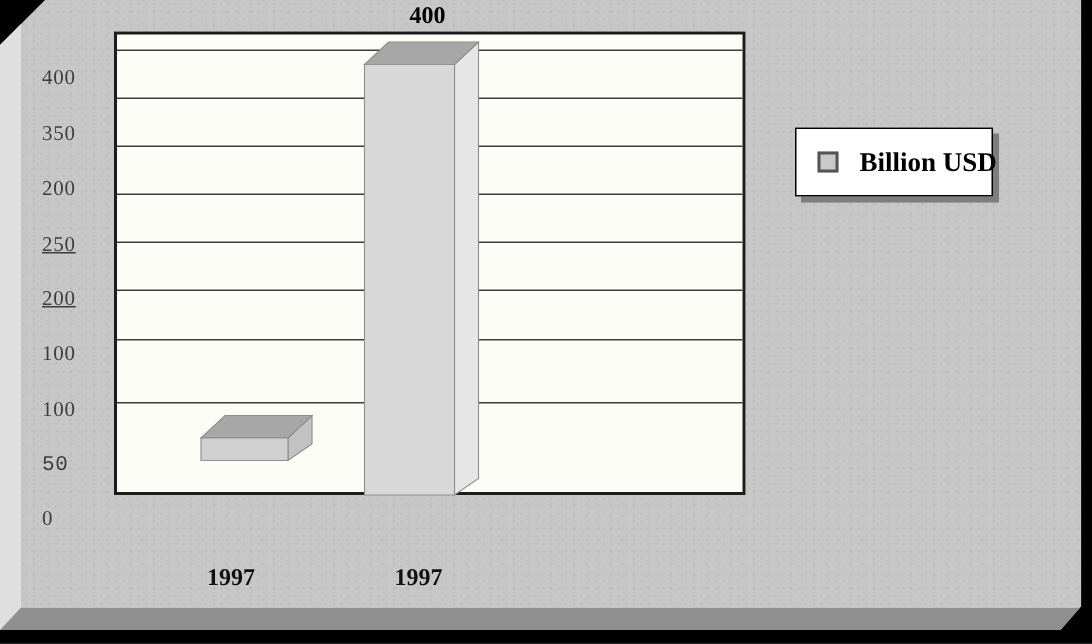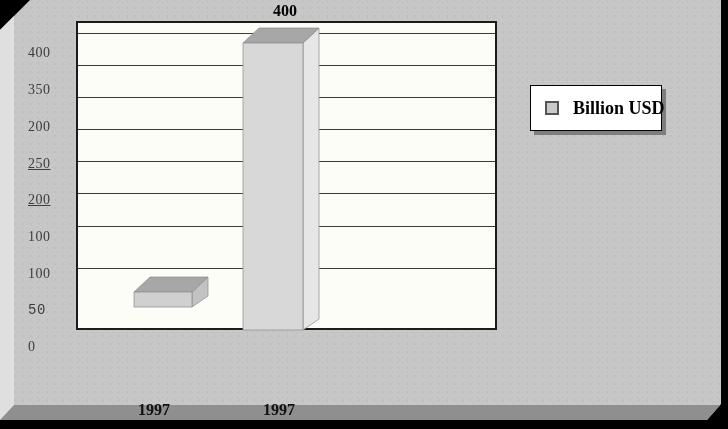--- a/index.html
+++ b/index.html
@@ -17,21 +17,21 @@
   .bevel-bottom{position:absolute;left:0;right:0;bottom:0;height:15px;background:#8f8f8f;
                 clip-path:polygon(14px 0, 100% 0, 100% 100%, 0 100%);}
   
   #plot{position:absolute;left:76px;top:21px;width:421px;height:309px;
         background:#fdfdf8;border:2px solid #1c1c1c;box-sizing:border-box;}
   .gridline{position:absolute;left:0;right:0;height:1px;background:#3c3c3c;}
   .ytick{position:absolute;transform:translateY(-50%);font-size:14px;color:#3d3d3d;
          letter-spacing:0.5px;line-height:1;}
   #bars-layer{position:absolute;left:0;top:0;}
   .cat-label{position:absolute;top:377px;transform:translateX(-50%);
-             font-weight:bold;font-size:16px;color:#111;margin-top:24px;}
+             font-weight:bold;font-size:16px;color:#111;}
   .data-label{position:absolute;top:2px;transform:translateX(-50%);
               font-weight:bold;font-size:16px;color:#000;}
   
   #legend{position:absolute;left:530px;top:85px;width:132px;height:46px;
           background:#fff;border:1px solid #000;box-sizing:border-box;
           box-shadow:4px 4px 0 #7d7d7d;display:flex;align-items:center;}
   #legend .marker{width:14px;height:14px;margin-left:14px;background:#c9c9c9;
                   border:2px solid #555;box-sizing:border-box;flex:0 0 auto;}
   #legend .legend-text{margin-left:14px;font-weight:bold;font-size:18px;color:#000;
                        white-space:nowrap;}

